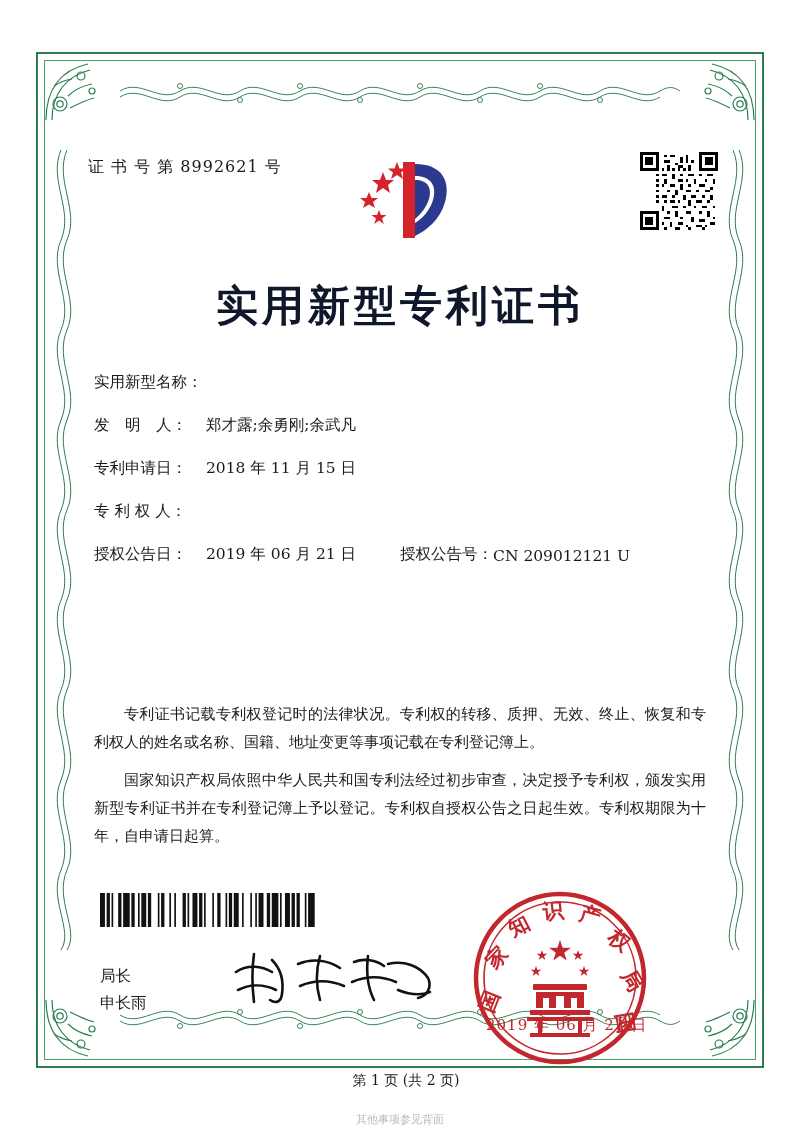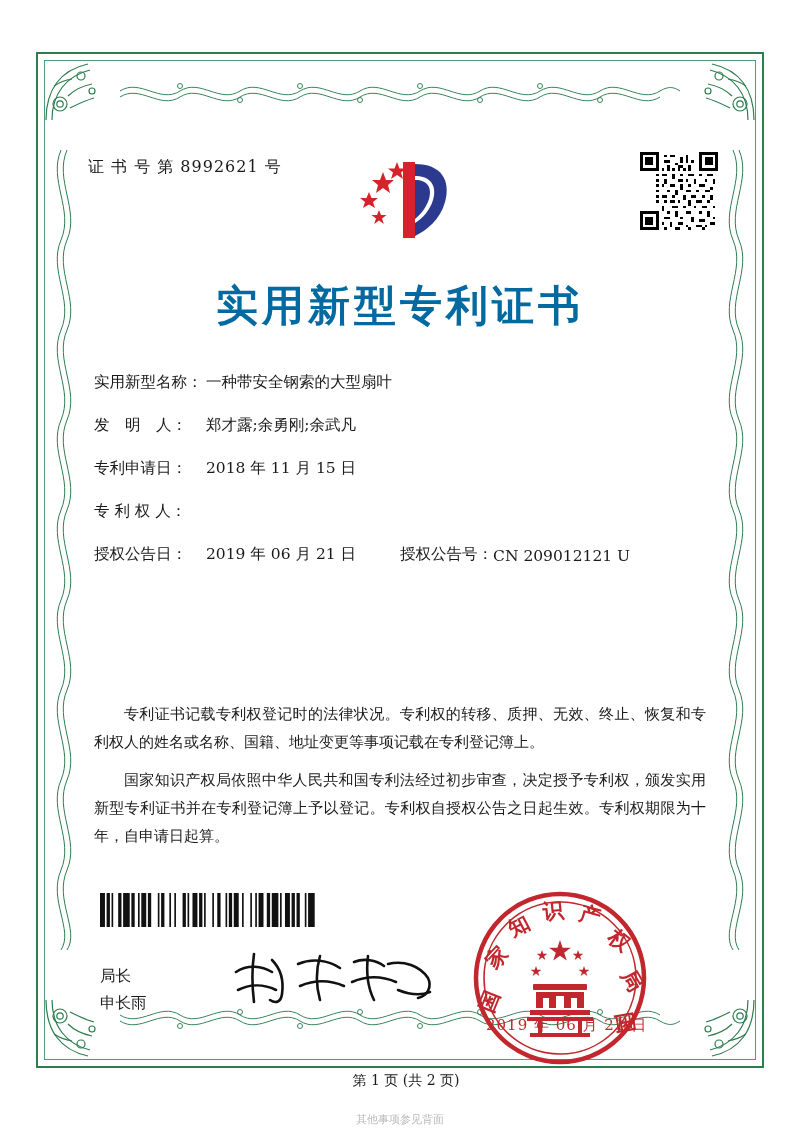--- a/index.html
+++ b/index.html
@@ -107,21 +107,21 @@
 
   .title {
     position: absolute;
     left: 0; right: 0;
     top: 278px;
     text-align: center;
     font-size: 42px;
     font-weight: bold;
     letter-spacing: 4px;
     font-family: "DejaVu Serif", "Liberation Serif", serif;
-    color: #0369a1;
+    color: #0f172a;
   }
 
   
   .fields {
     position: absolute;
     left: 94px;
     top: 372px;
     width: 612px;
     font-size: 15.5px;
     font-family: "DejaVu Serif", "Liberation Serif", serif;
@@ -462,21 +462,20 @@
       </g>
     </svg>
   </div>
 
   <div class="title">实用新型专利证书</div>
 
   <div class="fields">
 
     <div class="field-row">
       <span class="field-label">实用新型名称：</span>
-      <span class="field-value">一种带安全钢索的大型扇叶</span>
     </div>
 
     <div class="field-row">
       <span class="field-label">发　明　人：</span>
       <span class="field-value">郑才露;余勇刚;余武凡</span>
     </div>
 
 
     <div class="field-row">
       <span class="field-label">专利申请日：</span>

